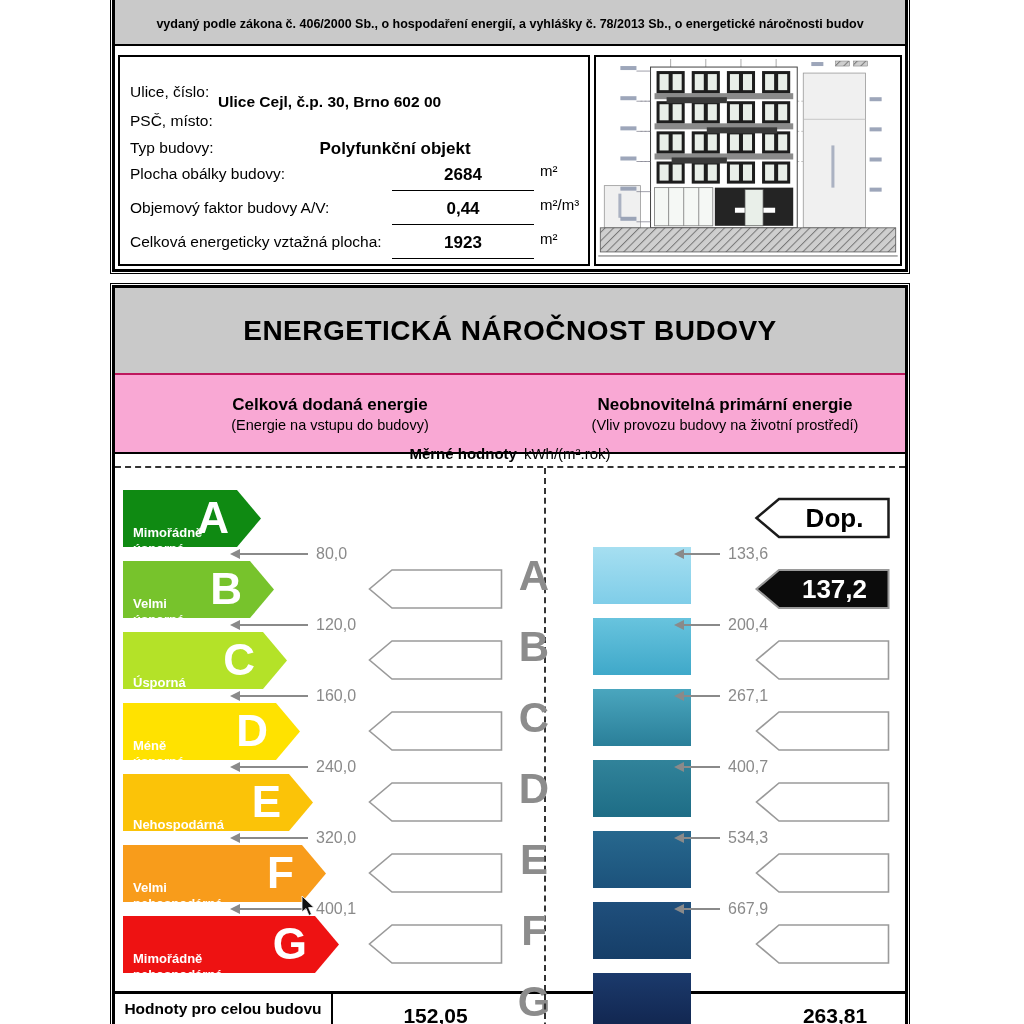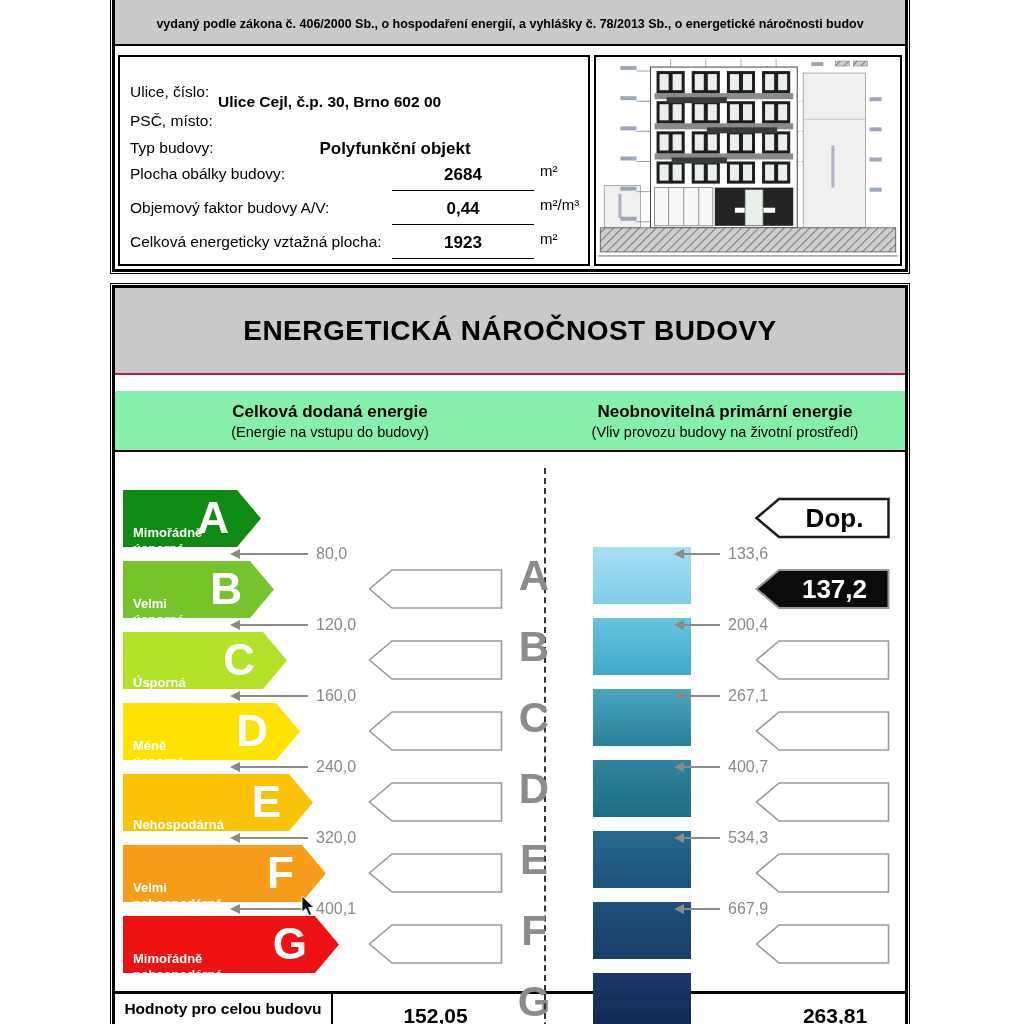--- a/index.html
+++ b/index.html
@@ -17,21 +17,21 @@
   .addr-value{position:absolute;left:98px;top:36px;font-size:15.5px;font-weight:bold;}
   .irow{position:absolute;left:10px;right:6px;height:28px;}
   .ilabel{position:absolute;left:0;top:0;font-size:15.5px;}
   .ivalue{position:absolute;left:262px;width:142px;text-align:center;font-size:17px;font-weight:bold;border-bottom:1.5px solid #000;padding-bottom:5px;}
   .ivalue.noline{border-bottom:none;left:130px;width:270px;}
   .iunit{position:absolute;left:410px;top:-3px;font-size:15px;}
 
   
   .titleband{position:absolute;left:0;right:0;top:0;height:87px;background:#c9c9c9;border-bottom:2px solid #be185d;
     display:flex;align-items:center;justify-content:center;font-size:28px;font-weight:bold;letter-spacing:.5px;box-sizing:border-box;}
-  .colheads{position:absolute;left:0;right:0;top:87px;height:61px;background:#86efac;border-bottom:2px solid #000;display:flex;box-sizing:border-box;margin-top:16px;}
+  .colheads{position:absolute;left:0;right:0;top:87px;height:79px;background:#f9a8d4;border-bottom:2px solid #000;display:flex;box-sizing:border-box;}
   .colhead{display:flex;flex-direction:column;align-items:center;justify-content:center;}
   .colhead.l{width:430px;} .colhead.r{flex:1;}
   .colhead .t{font-size:17px;font-weight:bold;} .colhead .s{font-size:14.5px;margin-top:2px;}
   .unitsrow{position:absolute;left:0;right:0;top:152px;height:28px;border-bottom:2px dashed #333;
     display:flex;align-items:center;justify-content:center;font-size:15px;box-sizing:border-box;}
   .unitsrow b{margin-right:7px;}
   .scalearea{position:absolute;left:0;right:0;top:180px;height:526px;border-bottom:3px solid #000;box-sizing:border-box;}
   .vsep{position:absolute;left:429px;top:0;bottom:0;border-left:2px dashed #333;}
   .vsep2{position:absolute;left:429px;top:0;bottom:0;border-left:2px dashed #333;}
 
@@ -203,20 +203,24 @@
       <div class="colhead l">
         <span class="t">Celková dodaná energie</span>
         <span class="s">(Energie na vstupu do budovy)</span>
       </div>
       <div class="colhead r">
         <span class="t">Neobnovitelná primární energie</span>
         <span class="s">(Vliv provozu budovy na životní prostředí)</span>
       </div>
     </div>
 
+    <div class="unitsrow">
+      <b>Měrné hodnoty</b>
+      <span>kWh/(m².rok)</span>
+    </div>
 
     <div class="scalearea">
       <div class="vsep"></div>
 
       <div class="srow" style="top:22px">
         <div class="carrow" style="background: rgb(15, 138, 18); width: 138px;">
           <span class="clabel">Mimořádně
 úsporná</span>
           <span class="cletter">A</span>
         </div>

